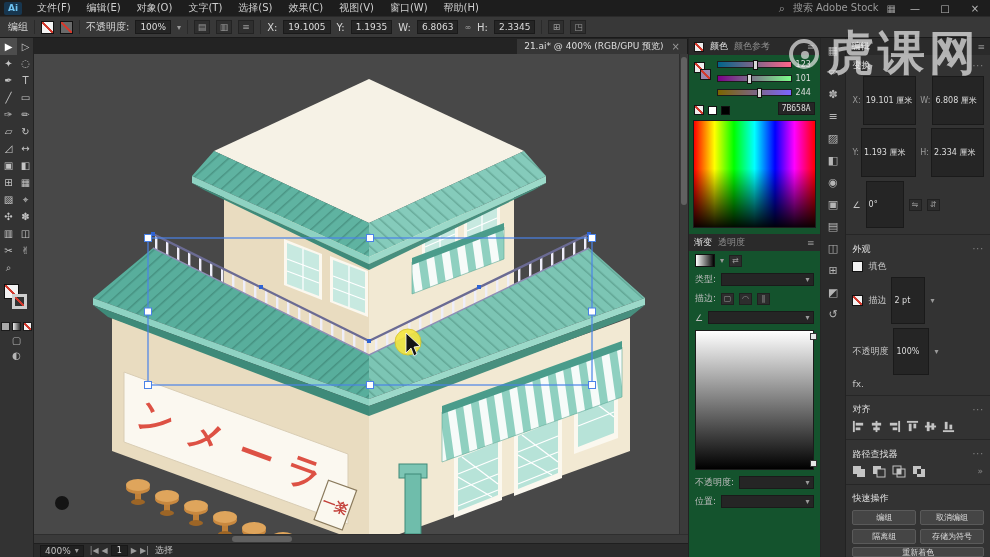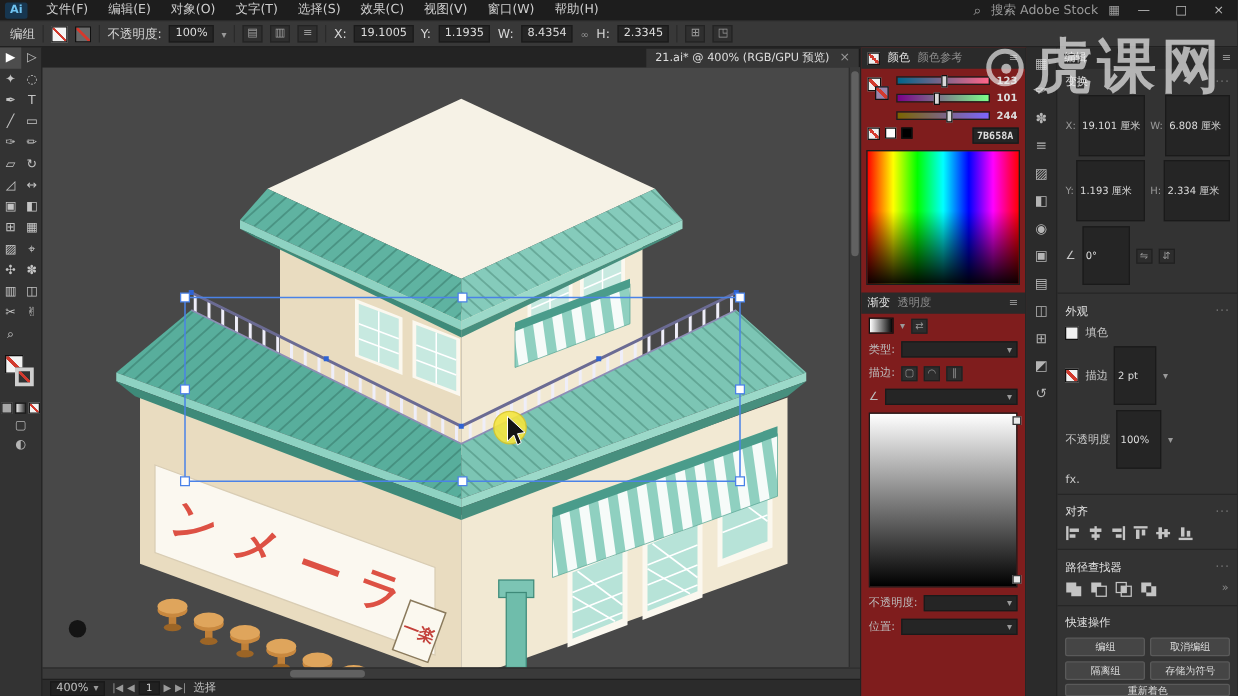--- a/index.html
+++ b/index.html
@@ -67,44 +67,44 @@
   #hthumb { position:absolute; left:198px; top:1px; width:60px; height:6px; background:#616161; border-radius:3px; }
 
   #statusbar { height:14px; background:#2b2b2b; border-top:1px solid #1f1f1f; display:flex; align-items:center;
     gap:6px; padding:0 6px; font-size:9px; color:#c0c0c0; flex:0 0 14px; }
   .st-box { background:#212121; border:1px solid #191919; padding:0 4px; display:flex; gap:4px; align-items:center; }
   .st-nav { display:flex; gap:3px; align-items:center; color:#9a9a9a; font-size:8px; }
   .st-artboard { background:#212121; border:1px solid #191919; padding:0 5px; color:#ddd; }
 
   
   #dock { width:302px; display:flex; background:#333; border-left:1px solid #222; flex:0 0 302px; }
-  .panel-col1 { width:132px; background:#7f1d1d; border-right:1px solid #262626; display:flex; flex-direction:column; }
+  .panel-col1 { width:132px; background:#14532d; border-right:1px solid #262626; display:flex; flex-direction:column; }
   .tabs-row { height:17px; background:#2a2a2a; display:flex; align-items:center; gap:6px; padding:0 5px; flex:0 0 17px; }
   .ptab { font-size:9px; color:#8f8f8f; }
   .ptab.active { color:#e4e4e4; }
   .pmenu { margin-left:auto; color:#8f8f8f; font-size:9px; }
   .mini-slash { width:10px; height:10px; border:1px solid #151515;
     background:linear-gradient(45deg, transparent 40%, #d23a2e 40%, #d23a2e 60%, transparent 60%), #eee; }
 
   #sliders { display:flex; padding:5px 4px 2px 4px; gap:4px; }
   #slider-proxy { width:20px; position:relative; }
   .proxy-a { position:absolute; left:1px; top:2px; width:11px; height:11px; border:1px solid #111;
     background:linear-gradient(45deg, transparent 40%, #d23a2e 40%, #d23a2e 60%, transparent 60%), #eee; }
   .proxy-b { position:absolute; left:7px; top:9px; width:11px; height:11px; border:1px solid #111;
     background:linear-gradient(45deg, transparent 40%, #d23a2e 40%, #d23a2e 60%, transparent 60%), #9b86ad; }
   #slider-rows { flex:1; display:flex; flex-direction:column; gap:5px; }
   .srow { display:flex; align-items:center; gap:4px; }
   .strack { position:relative; flex:1; height:7px; border:1px solid #1c1c1c; }
   .strack.r { background:linear-gradient(90deg, rgb(0,101,138), rgb(255,101,138)); }
   .strack.g { background:linear-gradient(90deg, rgb(123,0,138), rgb(123,255,138)); }
   .strack.b { background:linear-gradient(90deg, rgb(123,101,0), rgb(123,101,255)); }
   .sknob { position:absolute; top:-2px; width:5px; height:10px; background:#d8d8d8; border:1px solid #111; }
-  .sval { width:20px; text-align:center; font-size:8px; color:#ddd;font-weight:bold; }
-
-  #hex-row { display:flex; align-items:flex-start; gap:4px; padding:3px 5px;font-weight:bold; }
+  .sval { width:20px; text-align:left; font-size:8px; color:#ddd; }
+
+  #hex-row { display:flex; align-items:flex-end; gap:4px; padding:3px 5px; }
   .bw-swatch { width:9px; height:9px; border:1px solid #111; }
   #hex-box { margin-left:auto; background:#252525; border:1px solid #1a1a1a; font-size:8px;
     font-family:"DejaVu Sans Mono",monospace; padding:1px 3px; color:#ddd; }
   #spectrum { height:108px; margin:2px 4px 6px 4px; border:1px solid #1c1c1c;
     background:
       linear-gradient(to bottom, rgba(0,0,0,0) 0%, rgba(0,0,0,0) 45%, rgba(0,0,0,0.95) 100%),
       linear-gradient(to right,#ff0000,#ffff00 17%,#00ff00 33%,#00ffff 50%,#0000ff 67%,#ff00ff 83%,#ff0000); }
 
   .grad-row { display:flex; align-items:center; gap:5px; padding:3px 6px; font-size:9px; color:#bdbdbd; }
   .grad-thumb { width:20px; height:13px; border:1px solid #111; background:linear-gradient(90deg,#fff,#000); }
@@ -186,21 +186,21 @@
     <div class="cb-sep"></div>
     <div class="cb-icon">▤</div>
     <div class="cb-icon">▥</div>
     <div class="cb-icon">≡</div>
     <div class="cb-sep"></div>
     <span class="cb-label">X:</span>
     <span class="cb-box">19.1005</span>
     <span class="cb-label">Y:</span>
     <span class="cb-box">1.1935</span>
     <span class="cb-label">W:</span>
-    <span class="cb-box">8.4354</span>
+    <span class="cb-box">6.8063</span>
     <span class="chev">∞</span>
     <span class="cb-label">H:</span>
     <span class="cb-box">2.3345</span>
     <div class="cb-sep"></div>
     <div class="cb-icon">⊞</div>
     <div class="cb-icon">◳</div>
   </div>
 
   <div id="main-row">
 

